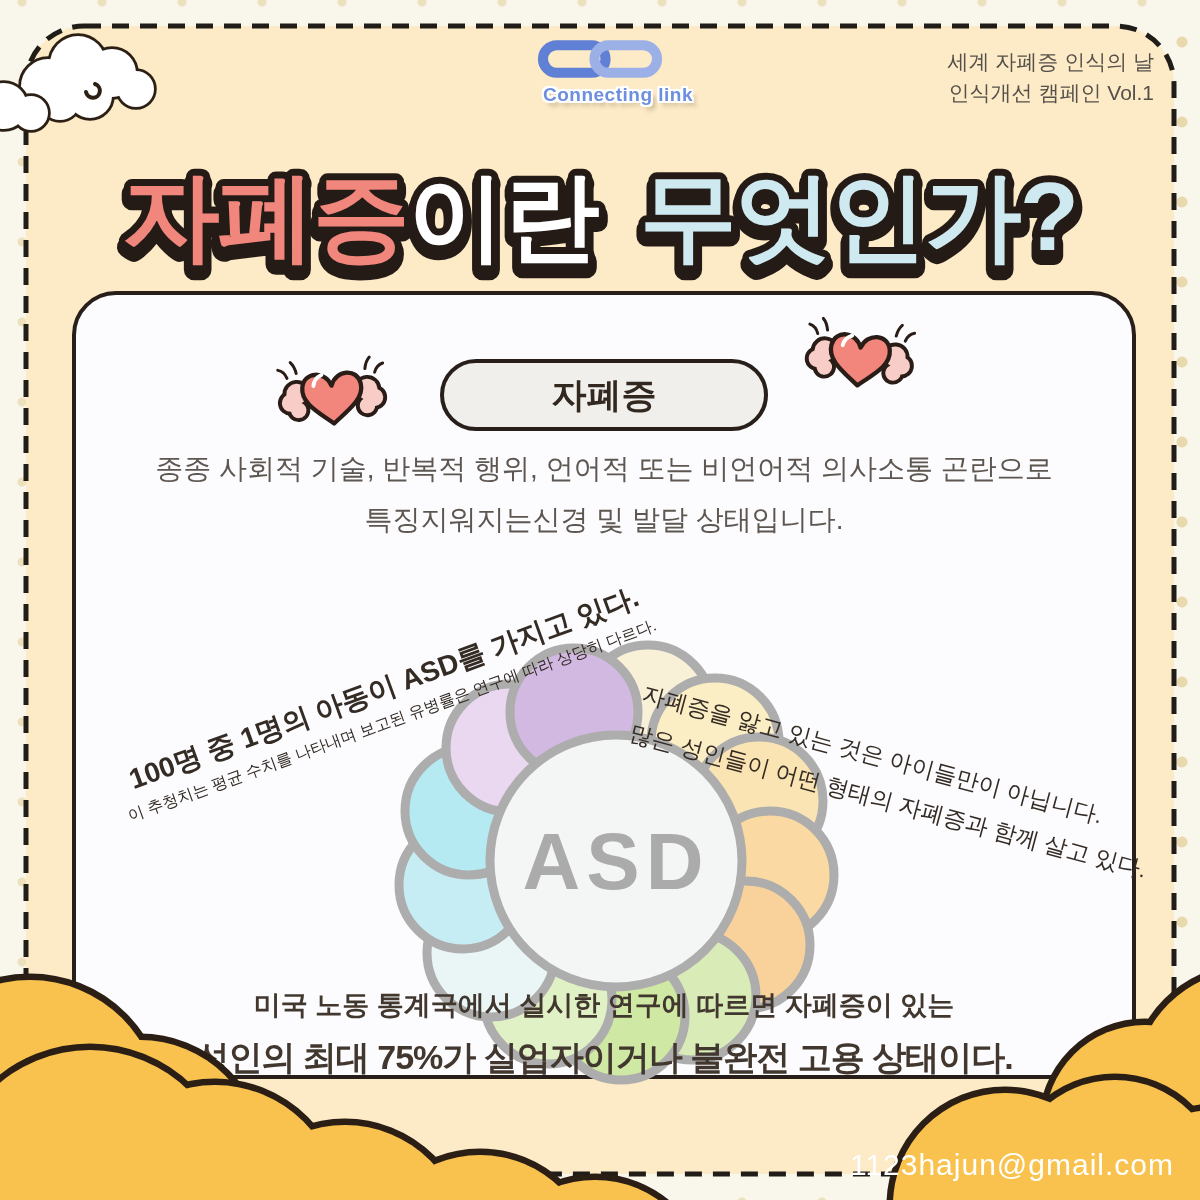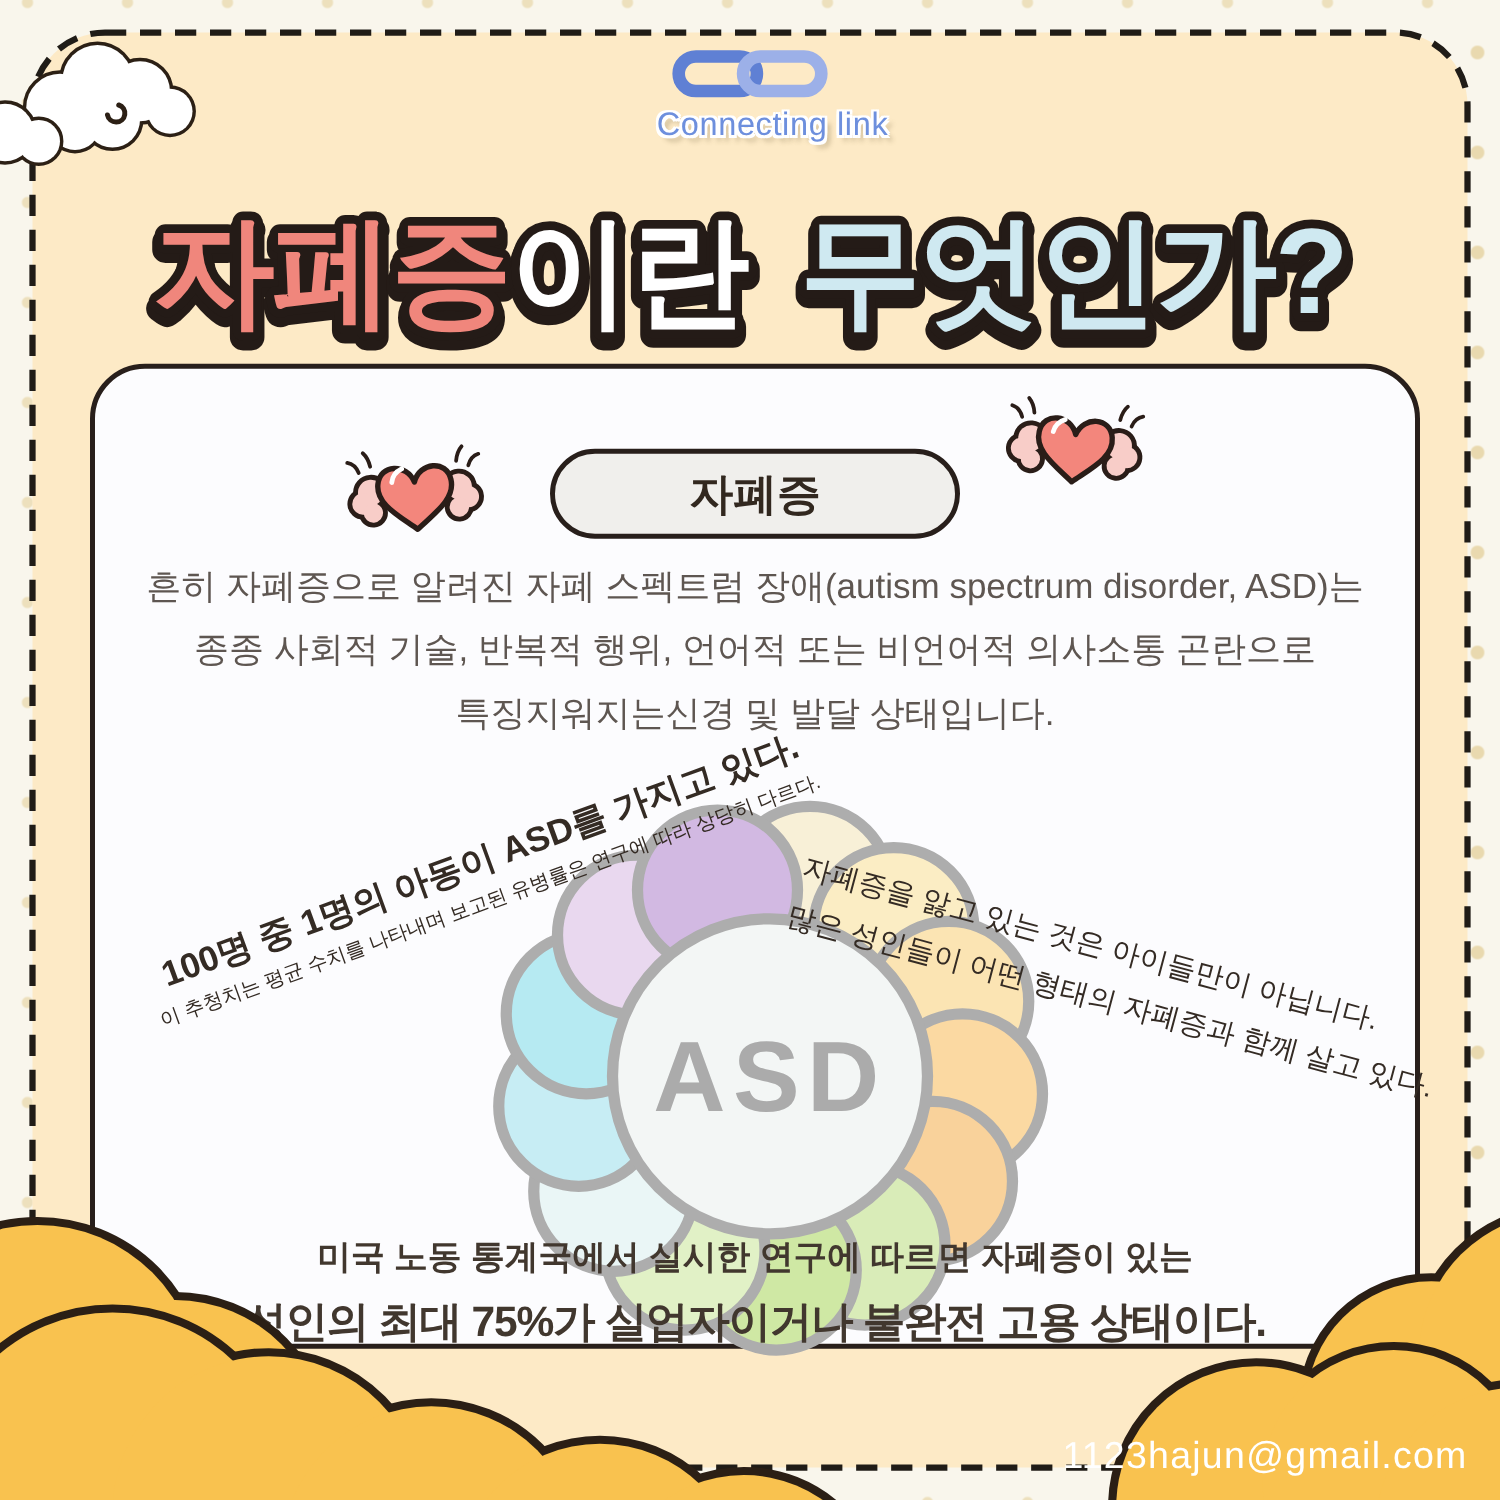--- a/index.html
+++ b/index.html
@@ -12,21 +12,21 @@
       radial-gradient(circle, #ede0bd 0 4px, rgba(0,0,0,0) 5px);
     background-size:80px 80px,80px 80px;
     background-position:22px 2px,62px 42px;
   }
   svg{display:block;}
   .abs{position:absolute;}
   
   #frame{left:0;top:0;}
   
   .logo{left:0;top:36px;width:100%;display:flex;flex-direction:column;align-items:center;z-index:6;}
-  .logo-text{margin-top:2px;font-size:26px;font-weight:400;color:#6d8fdd;letter-spacing:.5px;
+  .logo-text{margin-top:2px;font-size:19px;font-weight:700;color:#6d8fdd;letter-spacing:.5px;
     text-shadow:2px 2px 0 #fff,-2px 2px 0 #fff,2px -2px 0 #fff,-2px -2px 0 #fff,2px 0 0 #fff,-2px 0 0 #fff,0 2px 0 #fff,0 -2px 0 #fff,4px 5px 4px rgba(110,95,60,.45);margin-left:36px;}
   .campaign{top:46px;right:46px;text-align:right;font-size:21px;line-height:31px;color:#54504a;z-index:6;}
   
   #title-svg{left:50px;top:138px;z-index:6;}
   #title-svg text{font-family:"Liberation Sans",sans-serif;font-weight:700;font-size:97px;letter-spacing:-2px;}
   
   .card{left:72px;top:291px;width:1056px;height:780px;background:#fcfcfe;border:4px solid #281f1b;border-radius:44px;z-index:10;}
   .badge{position:absolute;left:50%;top:64px;transform:translateX(-50%);width:320px;height:64px;background:#f0efec;border:4px solid #281f1b;border-radius:38px;display:flex;align-items:center;justify-content:center;font-size:35px;font-weight:700;color:#32281f;z-index:3;}
   .heart{position:absolute;z-index:3;}
   .heart.left{left:200px;top:56px;transform:rotate(-4deg);}
@@ -83,20 +83,24 @@
   </svg>
 
   <div class="abs logo">
     <svg width="132" height="46" viewBox="0 0 140 50">
       <rect x="8" y="10" width="68" height="30" rx="15" fill="none" stroke="#5f80d4" stroke-width="11"></rect>
       <rect x="64" y="10" width="68" height="30" rx="15" fill="none" stroke="#9cb0e8" stroke-width="11"></rect>
     </svg>
     <div class="logo-text">Connecting link</div>
   </div>
 
+  <div class="abs campaign">
+    <div>세계 자폐증 인식의 날</div>
+    <div>인식개선 캠페인 Vol.1</div>
+  </div>
 
   <svg id="title-svg" class="abs" width="1100" height="150">
     <text x="550" y="112" text-anchor="middle" fill="#241b17" stroke="#241b17" stroke-width="18" stroke-linejoin="round" transform="translate(0,6)"><tspan>자폐증</tspan><tspan>이란</tspan><tspan dx="42">무엇인가?</tspan></text>
     <text x="550" y="112" text-anchor="middle" paint-order="stroke" stroke="#241b17" stroke-width="14" stroke-linejoin="round"><tspan fill="#f0867c">자폐증</tspan><tspan fill="#ffffff">이란</tspan><tspan dx="42" fill="#cfe9f1">무엇인가?</tspan></text>
   </svg>
 
   <div class="abs card">
 
     <svg class="flower" width="460" height="460" viewBox="-230 -230 460 460">
       <g stroke="#adadad" stroke-width="9">
@@ -167,21 +171,20 @@
         <path d="M14 28 C12 22 8 19 4 18"></path>
           <path d="M25 23 C24 17 22 13 19 10"></path>
         <path d="M105 23 C106 17 108 13 111 10"></path>
           <path d="M116 28 C118 22 122 19 126 18"></path>
       </g>
     </svg>
 
     <div class="badge">자폐증</div>
 
     <div class="intro">
-      <div>흔히 자폐증으로 알려진 자폐 스펙트럼 장애(autism spectrum disorder, ASD)는</div>
       <div>종종 사회적 기술, 반복적 행위, 언어적 또는 비언어적 의사소통 곤란으로</div>
       <div>특징지워지는신경 및 발달 상태입니다.</div>
     </div>
 
     <div class="note-left">
       <div class="headline">100명 중 1명의 아동이 ASD를 가지고 있다.</div>
       <div class="detail">이 추청치는 평균 수치를 나타내며 보고된 유병률은 연구에 따라 상당히 다르다.</div>
     </div>
 
     <div class="note-right">

